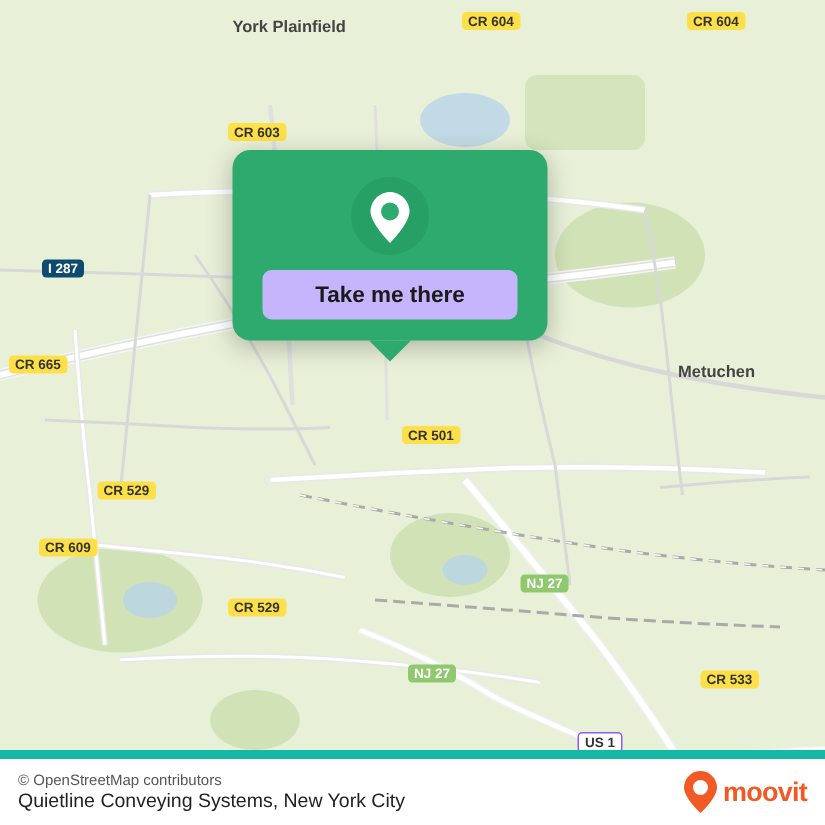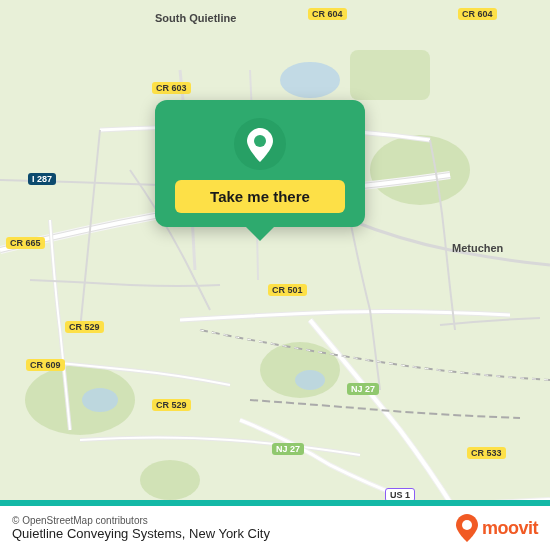--- a/index.html
+++ b/index.html
@@ -53,21 +53,21 @@
       border-top: 14px solid #2eaa6e;
     }
 
     .location-pin-icon {
       width: 52px;
       height: 52px;
       margin-bottom: 10px;
     }
 
     .take-me-there-btn {
-      background: #fde047;
+      background: #c4b5fd;
       color: #1a1a1a;
       border: none;
       border-radius: 6px;
       padding: 8px 18px;
       font-size: 15px;
       font-weight: 600;
       cursor: pointer;
       width: 100%;
       text-align: center;
     }
@@ -201,21 +201,21 @@
     <path d="M 100 110 Q 95 160 90 210 Q 85 260 80 310" stroke="#d8d8d8" stroke-width="2" fill="none"></path>
     <path d="M 130 150 Q 165 200 190 250 Q 200 270 210 290" stroke="#d8d8d8" stroke-width="2" fill="none"></path>
     <path d="M 30 260 Q 80 262 130 265 Q 180 267 220 265" stroke="#d8d8d8" stroke-width="2" fill="none"></path>
 
     <path d="M 200 310 Q 300 330 400 345 Q 470 355 550 360" stroke="#aaa" stroke-width="2" fill="none" stroke-dasharray="8,4"></path>
     <path d="M 200 310 Q 300 330 400 345 Q 470 355 550 360" stroke="white" stroke-width="1" fill="none" stroke-dasharray="4,8"></path>
 
     <path d="M 250 380 Q 320 385 380 390 Q 440 395 520 398" stroke="#aaa" stroke-width="2" fill="none" stroke-dasharray="8,4"></path>
   </svg>
 
-  <div style="position:absolute; top:12px; left:155px; font-size:11px; color:#444; font-weight:600; white-space:nowrap;">South Quietline</div>
+  <div style="position:absolute; top:12px; left:155px; font-size:11px; color:#444; font-weight:600; white-space:nowrap;">York Plainfield</div>
   <div style="position:absolute; top:242px; left:452px; font-size:11px; color:#444; font-weight:600;">Metuchen</div>
 
   <div class="road-label" style="top:8px; left:308px;">CR 604</div>
   <div class="road-label" style="top:8px; left:458px;">CR 604</div>
 
   <div class="road-label" style="top:82px; left:152px;">CR 603</div>
 
   <div class="road-label highway-label" style="top:173px; left:28px;">I 287</div>
 
   <div class="road-label" style="top:237px; left:6px;">CR 665</div>

